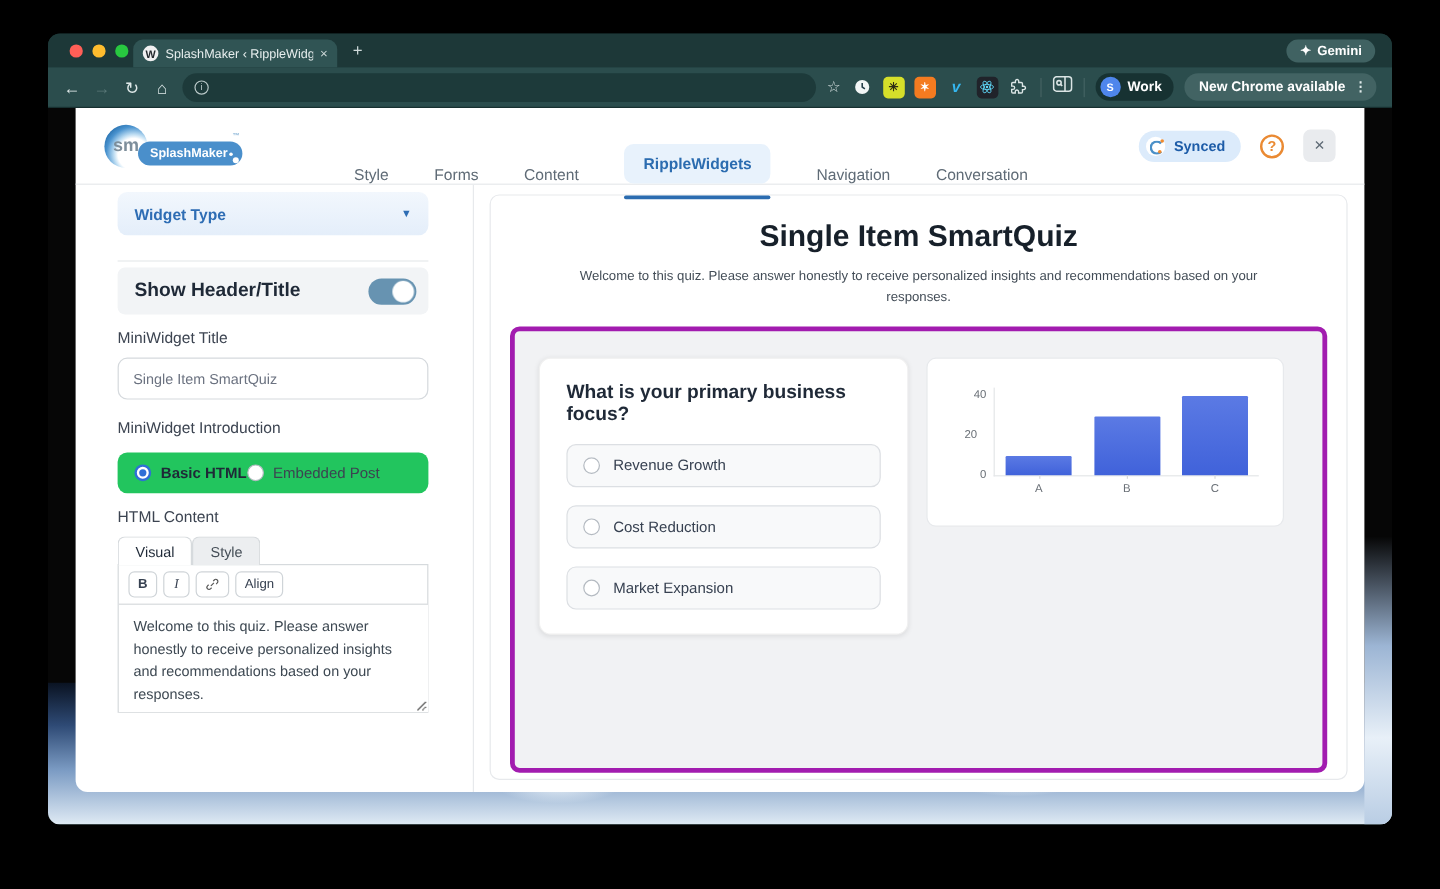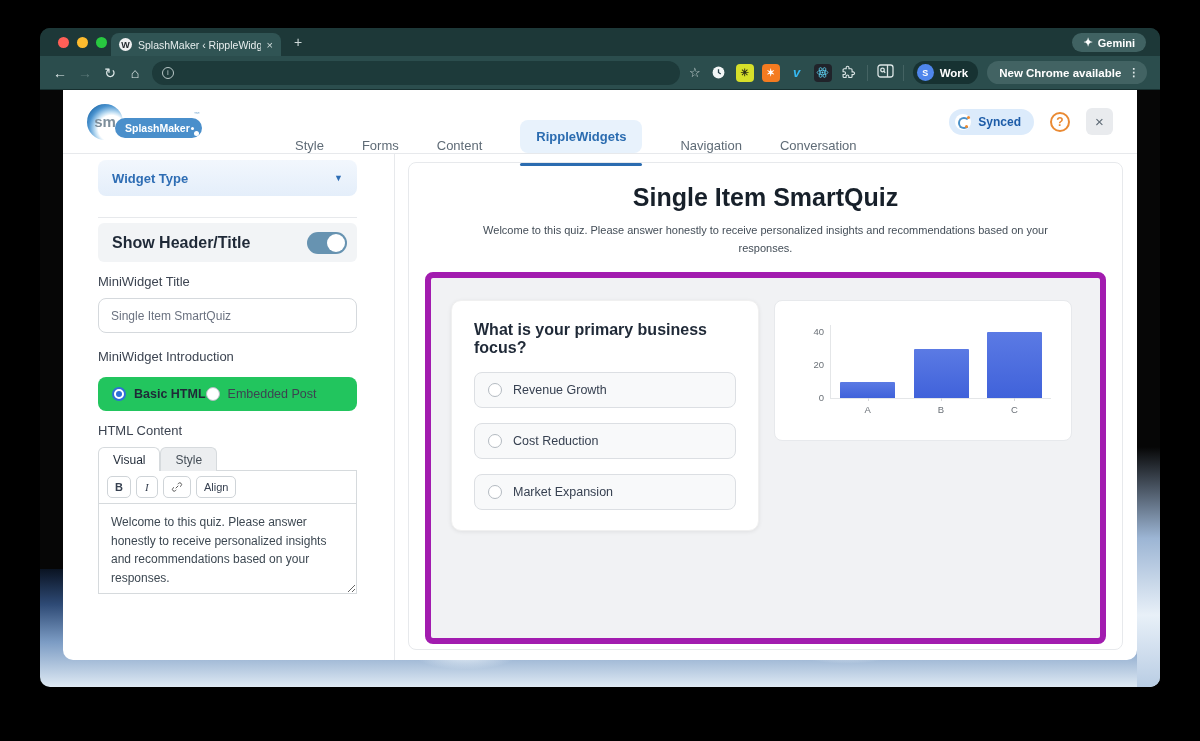--- a/index.html
+++ b/index.html
@@ -145,21 +145,21 @@
   .ed-btn.i { font-style:italic; font-family:"Liberation Serif",serif; }
   .editor textarea { display:block; width:100%; height:89px; border:none; outline:none; resize:vertical;
     padding:9px 12px; font-size:12px; line-height:1.55; color:#3d4852; font-family:"Liberation Sans",sans-serif; }
   .sb-help { margin-top:6px; font-size:11px; color:#6f7a83; line-height:1.65; }
 
   
   .preview-wrap { flex:1; padding:8px 14px 0 13px; }
   .preview-panel { border:1px solid #e7e9ec; border-radius:8px; height:488px; padding-top:20px; }
   .pv-title { text-align:center; font-size:25px; font-weight:700; color:#17202a; }
   .pv-sub { margin:10px auto 0; width:580px; text-align:center; font-size:11px; color:#434d57; line-height:1.6; }
-  .pv-gray { margin:15px 16px 0; height:372px; background:#f1f2f4; border:6px solid #a21caf;
+  .pv-gray { margin:15px 16px 0; height:372px; background:#f1f2f4; border:4px solid #a21caf;
     border-radius:8px; padding:22px 20px; display:flex; align-items:flex-start; gap:15px; }
   .q-card { width:308px; background:#fff; border:1px solid #f0f0f0; border-radius:10px;
     box-shadow:0 1px 4px rgba(0,0,0,.08); padding:20px 22px; }
   .q-title { font-size:16px; font-weight:700; color:#1f2937; }
   .q-opt { margin-top:15px; height:36px; background:#f8f9fa; border:1px solid #dcdfe3; border-radius:8px;
     display:flex; align-items:center; gap:11px; padding:0 13px; }
   .q-opt .radio { background:#fff; }
   .q-opt span { font-size:12.5px; color:#374151; }
 
   .chart-card { width:298px; height:141px; background:#fff; border:1px solid #e7e9ec;
@@ -357,21 +357,21 @@
                     <div class="bar" style="left: 9.16667px; height: 16.5px;"></div>
                     <span class="xtick" style="left: 21.6667px;">A</span>
                     <span class="tickmark" style="left: 36.6667px;"></span>
                     <div class="bar" style="left: 82.5px; height: 49.5px;"></div>
                     <span class="xtick" style="left: 95px;">B</span>
                     <span class="tickmark" style="left: 110px;"></span>
                     <div class="bar" style="left: 155.833px; height: 66px;"></div>
                     <span class="xtick" style="left: 168.333px;">C</span>
                     <span class="tickmark" style="left: 183.333px;"></span>
                     <span class="ytick" style="top: 67px;">0</span>
-                    <span class="ytick" style="top: 34px;">20</span>
+                    <span class="ytick" style="top: 34px; text-align: center;">20</span>
                     <span class="ytick" style="top: 1px;">40</span>
                   </div>
               </div>
             </div>
           </div>
         </div>
 
       </div>
     </div>
   </div>

